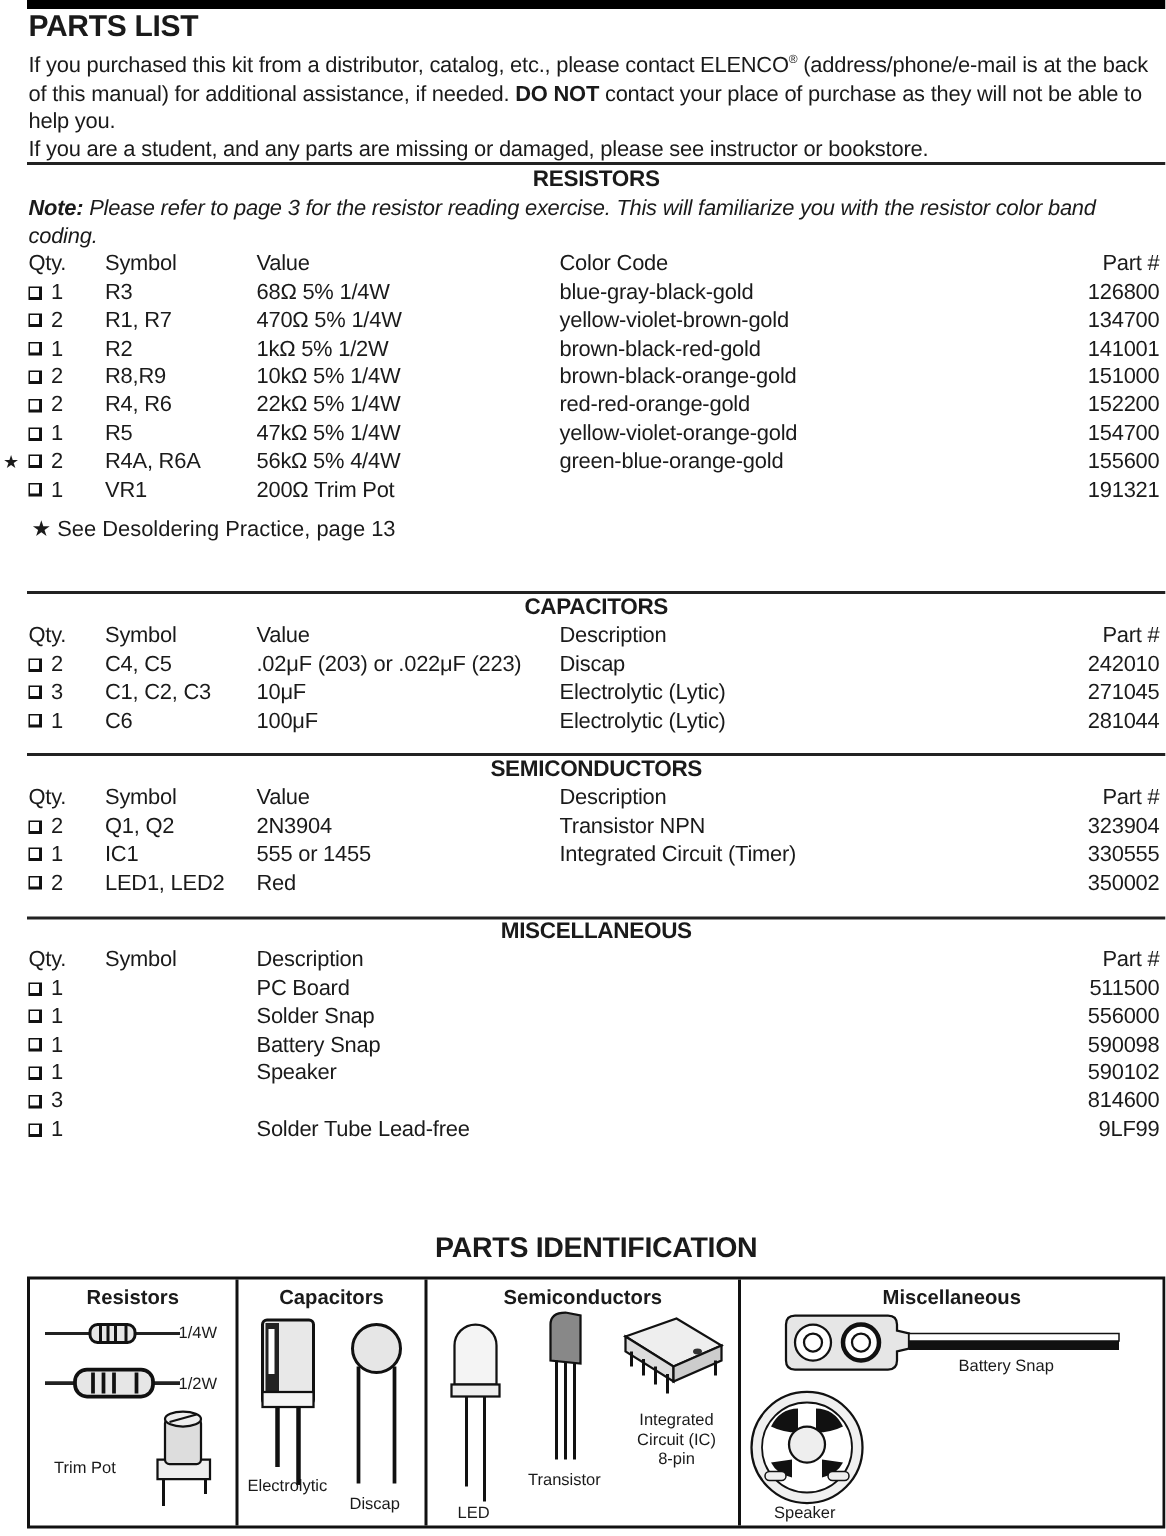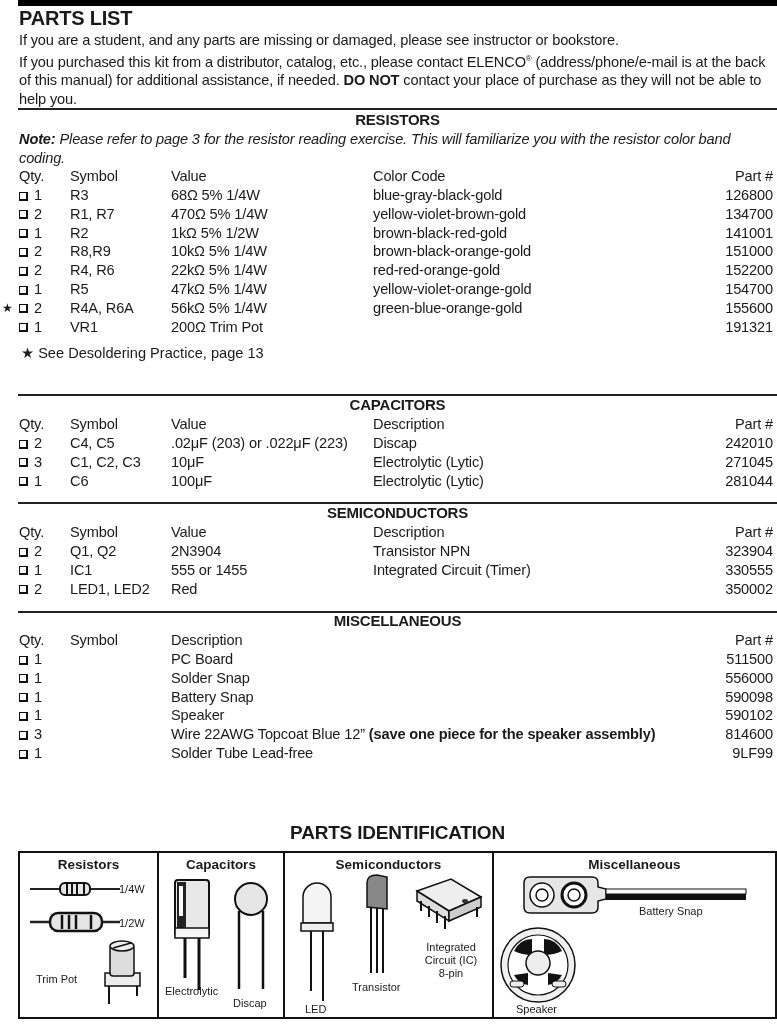--- a/index.html
+++ b/index.html
@@ -34,22 +34,22 @@
   .cell-title { position: absolute; top: 4px; left: 0; width: 100%; text-align: center; font-weight: bold; font-size: 13.5px; }
   .lbl { position: absolute; font-size: 11px; white-space: nowrap; }
   svg { position: absolute; overflow: visible; }
 </style>
 </head>
 <body>
 
 <div class="topbar"></div>
 <div class="title">PARTS LIST</div>
 <div class="intro">
+  <p><span>If you purchased this kit from a distributor, catalog, etc., please contact ELENCO</span><sup style="font-size:8px">®</sup><span> (address/phone/e-mail is at the back of this manual) for additional assistance, if needed. </span><b>DO NOT</b><span> contact your place of purchase as they will not be able to help you.</span></p>
   <p>If you are a student, and any parts are missing or damaged, please see instructor or bookstore.</p>
-  <p><span>If you purchased this kit from a distributor, catalog, etc., please contact ELENCO</span><sup style="font-size:8px">®</sup><span> (address/phone/e-mail is at the back of this manual) for additional assistance, if needed. </span><b>DO NOT</b><span> contact your place of purchase as they will not be able to help you.</span></p>
 </div>
 
 <div class="hr" style="top:108px"></div>
 <div class="sec-title" style="top:111px">RESISTORS</div>
 <div class="note" style="top:130px"><b>Note:</b><span>  Please refer to page 3 for the resistor reading exercise. This will familiarize you with the resistor color band coding.</span></div>
 
 <div class="row hdr" style="top:167px">
   <span class="c-qty">Qty.</span>
   <span class="c-sym">Symbol</span>
   <span class="c-val">Value</span>
@@ -102,21 +102,21 @@
       <span class="c-qty"><span class="chk" style="position: static;"></span><span style="position: static;">1</span></span>
       <span class="c-sym">R5</span>
       <span class="c-val">47kΩ 5% 1/4W</span>
       <span class="c-desc">yellow-violet-orange-gold</span>
       <span class="c-part">154700</span>
     </div>
     <div class="row" style="top: 298.8px;">
       <span class="c-star">★</span>
       <span class="c-qty"><span class="chk" style="position: static;"></span><span style="position: static;">2</span></span>
       <span class="c-sym">R4A, R6A</span>
-      <span class="c-val">56kΩ 5% 1/4W</span>
+      <span class="c-val">56kΩ 5% 4/4W</span>
       <span class="c-desc">green-blue-orange-gold</span>
       <span class="c-part">155600</span>
     </div>
     <div class="row" style="top: 317.6px;">
       <span class="c-star"></span>
       <span class="c-qty"><span class="chk" style="position: static;"></span><span style="position: static;">1</span></span>
       <span class="c-sym">VR1</span>
       <span class="c-val">200Ω Trim Pot</span>
       <span class="c-desc"></span>
       <span class="c-part">191321</span>
@@ -213,21 +213,20 @@
       <span class="c-val"><span style="position: static;">Battery Snap</span><b></b></span>
       <span class="c-part">590098</span>
     </div>
     <div class="row" style="top: 706.4px;">
       <span class="c-qty"><span class="chk" style="position: static;"></span><span style="position: static;">1</span></span>
       <span class="c-val"><span style="position: static;">Speaker</span><b></b></span>
       <span class="c-part">590102</span>
     </div>
     <div class="row" style="top: 725.2px;">
       <span class="c-qty"><span class="chk" style="position: static;"></span><span style="position: static;">3</span></span>
-      <span class="c-val"><span style="position: static;">Wire 22AWG Topcoat Blue 12”</span><b> (save one piece for the speaker assembly)</b></span>
       <span class="c-part">814600</span>
     </div>
     <div class="row" style="top: 744px;">
       <span class="c-qty"><span class="chk" style="position: static;"></span><span style="position: static;">1</span></span>
       <span class="c-val"><span style="position: static;">Solder Tube Lead-free</span><b></b></span>
       <span class="c-part">9LF99</span>
     </div>
   </div>
 
 <div class="pi-title">PARTS IDENTIFICATION</div>

